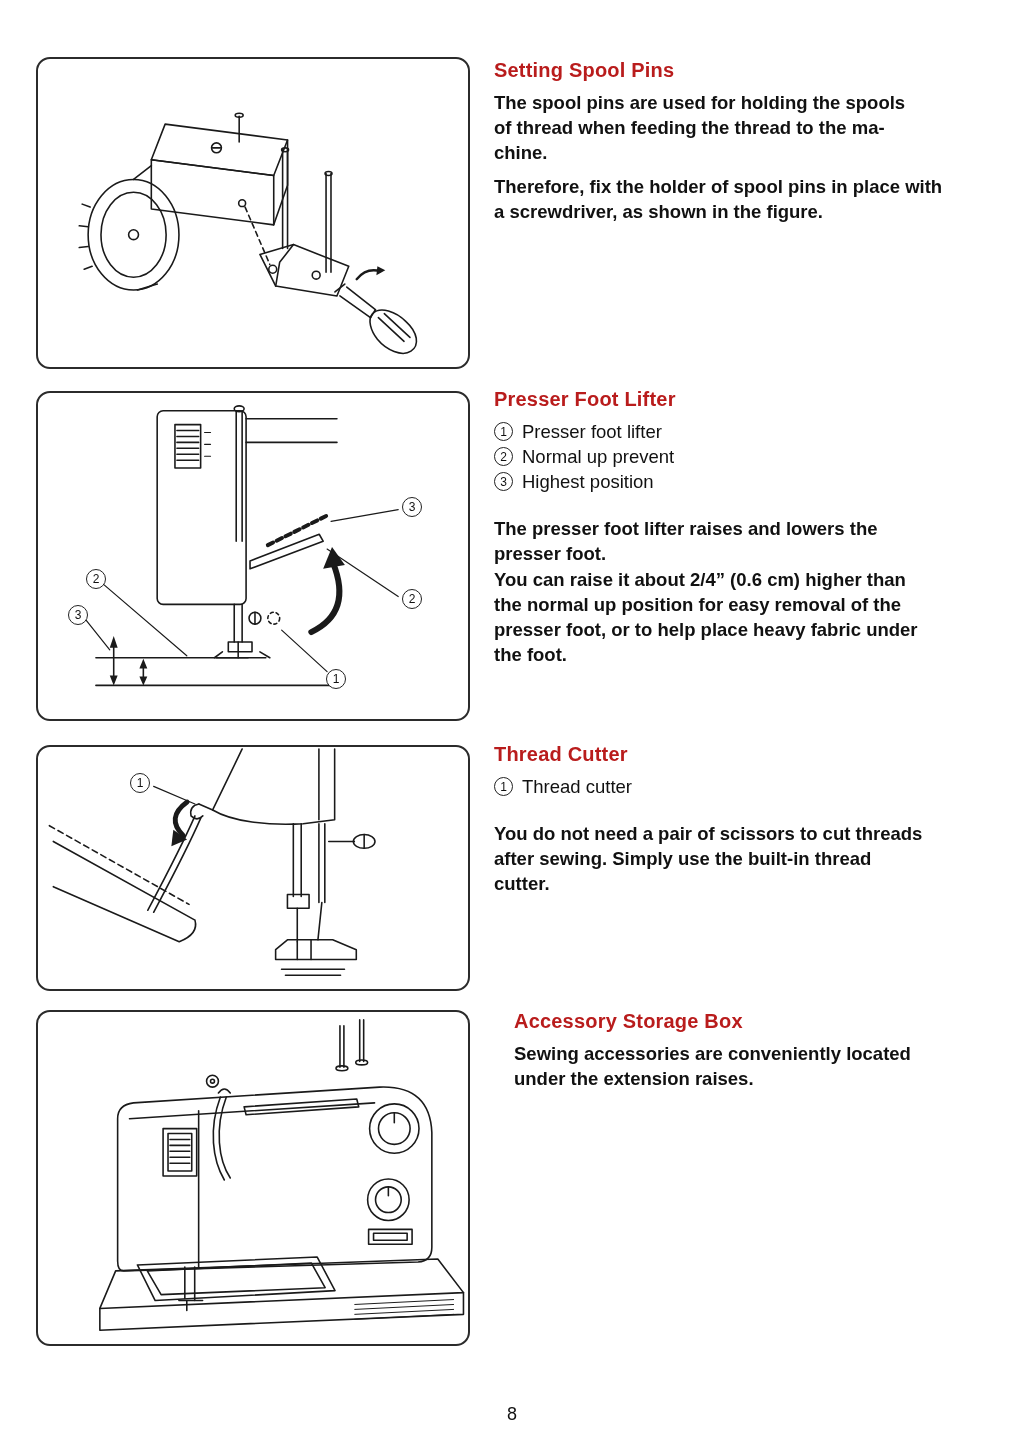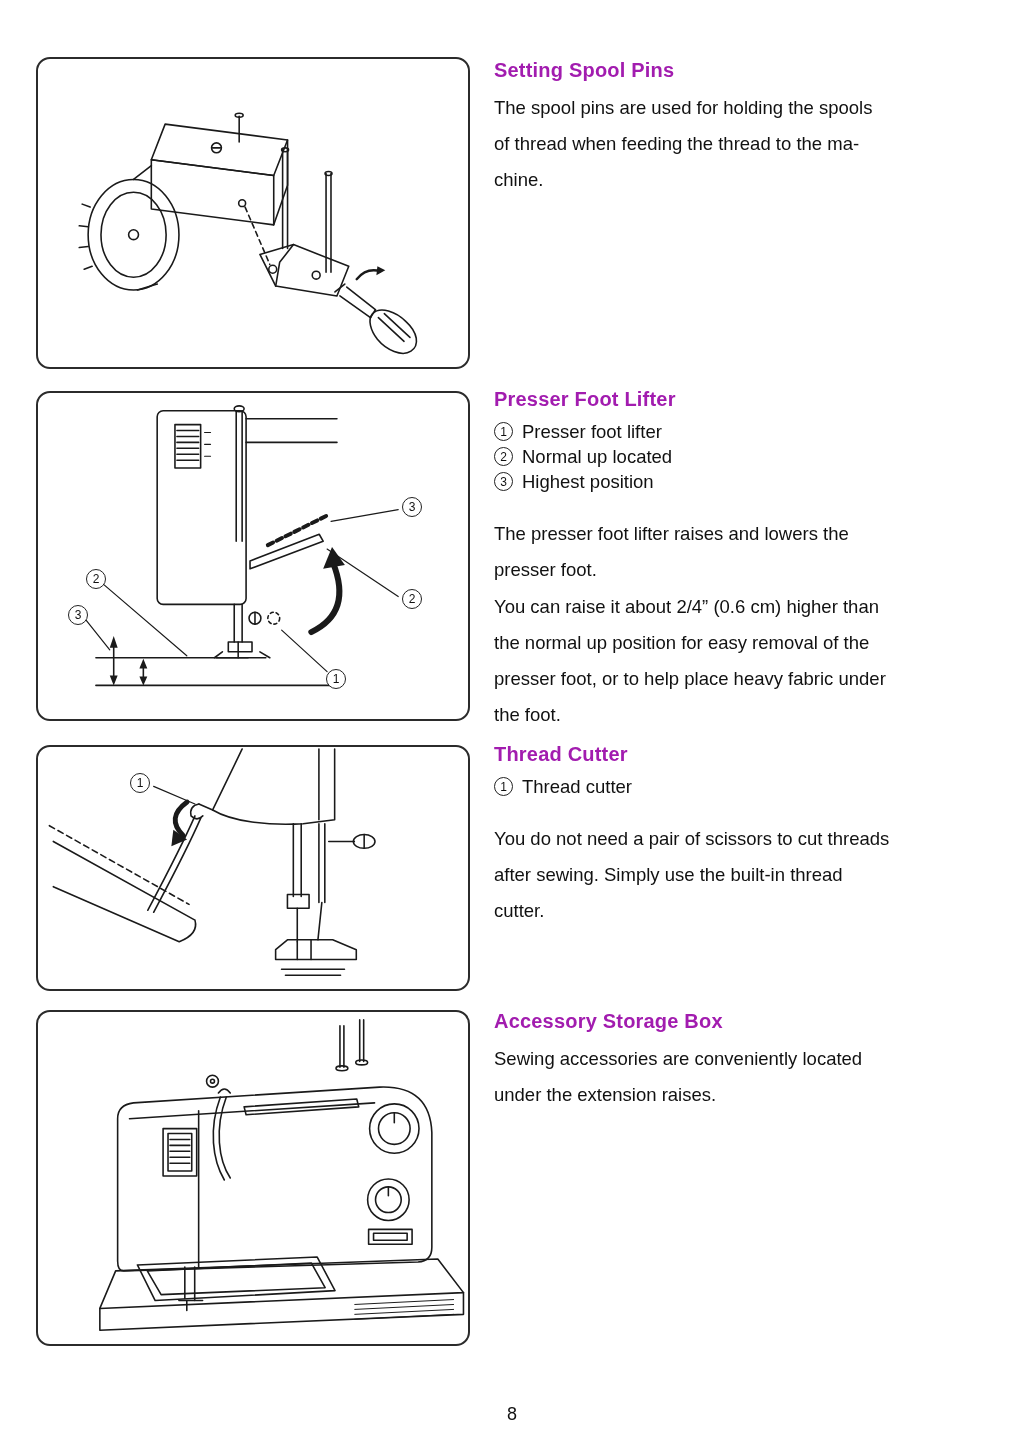--- a/index.html
+++ b/index.html
@@ -8,22 +8,22 @@
   .page {
     position:relative; width:1024px; height:1455px; margin:0 auto;
     background:#ffffff; color:#111; overflow:hidden;
   }
   .figure-box {
     position:absolute; left:36px; width:434px;
     border:2px solid #2b2b2b; border-radius:14px; background:#fff;
   }
   .figure-box svg { position:absolute; left:0; top:0; width:100%; height:100%; }
   .text-col { position:absolute; left:494px; width:505px; }
-  .sec-title { font-size:20px; font-weight:bold; color:#a21caf; margin-bottom:8px; letter-spacing:.2px; }
-  .body { font-size:18.5px; line-height:36px; white-space:pre-line; margin-bottom:9px; }
+  .sec-title { font-size:20px; font-weight:bold; color:#b91c1c; margin-bottom:8px; letter-spacing:.2px; }
+  .body { font-size:18.5px; line-height:25px; white-space:pre-line; margin-bottom:9px;font-weight:bold; }
   .body.tight { margin-bottom:1px; }
   .legend { margin:2px 0 22px 0; }
   .legend-item { display:flex; align-items:flex-start; gap:9px; font-size:18.5px; line-height:25px; }
   .circ {
     display:inline-flex; align-items:center; justify-content:center;
     width:19px; height:19px; margin-top:3px; border:1.3px solid #222; border-radius:50%;
     font-size:12px; line-height:1; flex:0 0 auto; background:#fff;
   }
   .fig-label {
     position:absolute; width:20px; height:20px; border:1.3px solid #222; border-radius:50%;
@@ -77,20 +77,22 @@
         <path d="M322 223 q10 -12 24 -8" stroke-width="2.4"></path>
         <path d="M343 210 l8 4 -9 5 Z" fill="#1a1a1a" stroke="none"></path>
       </g>
     </svg>
   </div>
   <div class="text-col" style="top:59px;">
     <div class="sec-title">Setting Spool Pins</div>
     <p class="body">The spool pins are used for holding the spools
 of thread when feeding the thread to the ma-
 chine.</p>
+    <p class="body">Therefore, fix the holder of spool pins in place with
+a screwdriver, as shown in the figure.</p>
   </div>
 
   <div class="figure-box" style="top:391px; height:330px;">
     <svg viewBox="0 0 434 330">
       <g fill="none" stroke="#1a1a1a" stroke-width="1.6" stroke-linejoin="round" stroke-linecap="round">
 
         <rect x="120" y="18" width="90" height="196" rx="6"></rect>
 
         <rect x="138" y="32" width="26" height="44"></rect>
         <path d="M140 38 h22 M140 44 h22 M140 50 h22 M140 56 h22 M140 62 h22 M140 68 h22"></path>
@@ -141,21 +143,21 @@
   </div>
   <div class="text-col" style="top:388px;">
     <div class="sec-title">Presser Foot Lifter</div>
     <div class="legend">
       <div class="legend-item">
         <span class="circ">1</span>
         <span>Presser foot lifter</span>
       </div>
       <div class="legend-item">
         <span class="circ">2</span>
-        <span>Normal up located</span>
+        <span>Normal up prevent</span>
       </div>
       <div class="legend-item">
         <span class="circ">3</span>
         <span>Highest position</span>
       </div>
     </div>
     <p class="body tight">The presser foot lifter raises and lowers the
 presser foot.</p>
     <p class="body tight">You can raise it about 2/4” (0.6 cm) higher than
 the normal up position for easy removal of the
@@ -252,20 +254,20 @@
         <path d="M78 262 L404 250 L430 284 L62 300 Z"></path>
         <path d="M62 300 V322 L430 306 V284"></path>
 
         <path d="M100 256 L282 248 L300 282 L118 292 Z"></path>
         <path d="M110 262 L276 254 L290 279 L124 286 Z"></path>
 
         <path d="M320 296 L420 291 M320 301 L420 296 M320 306 L420 301 M320 311 L420 306" stroke-width="1"></path>
       </g>
     </svg>
   </div>
-  <div class="text-col" style="top:1010px;">
+  <div class="text-col" style="top:1010px;margin-left:20px;">
     <div class="sec-title">Accessory Storage Box</div>
     <p class="body">Sewing accessories are conveniently located
 under the extension raises.</p>
   </div>
 
   <div class="page-number">8</div>
 </div>
 
 </body></html>

